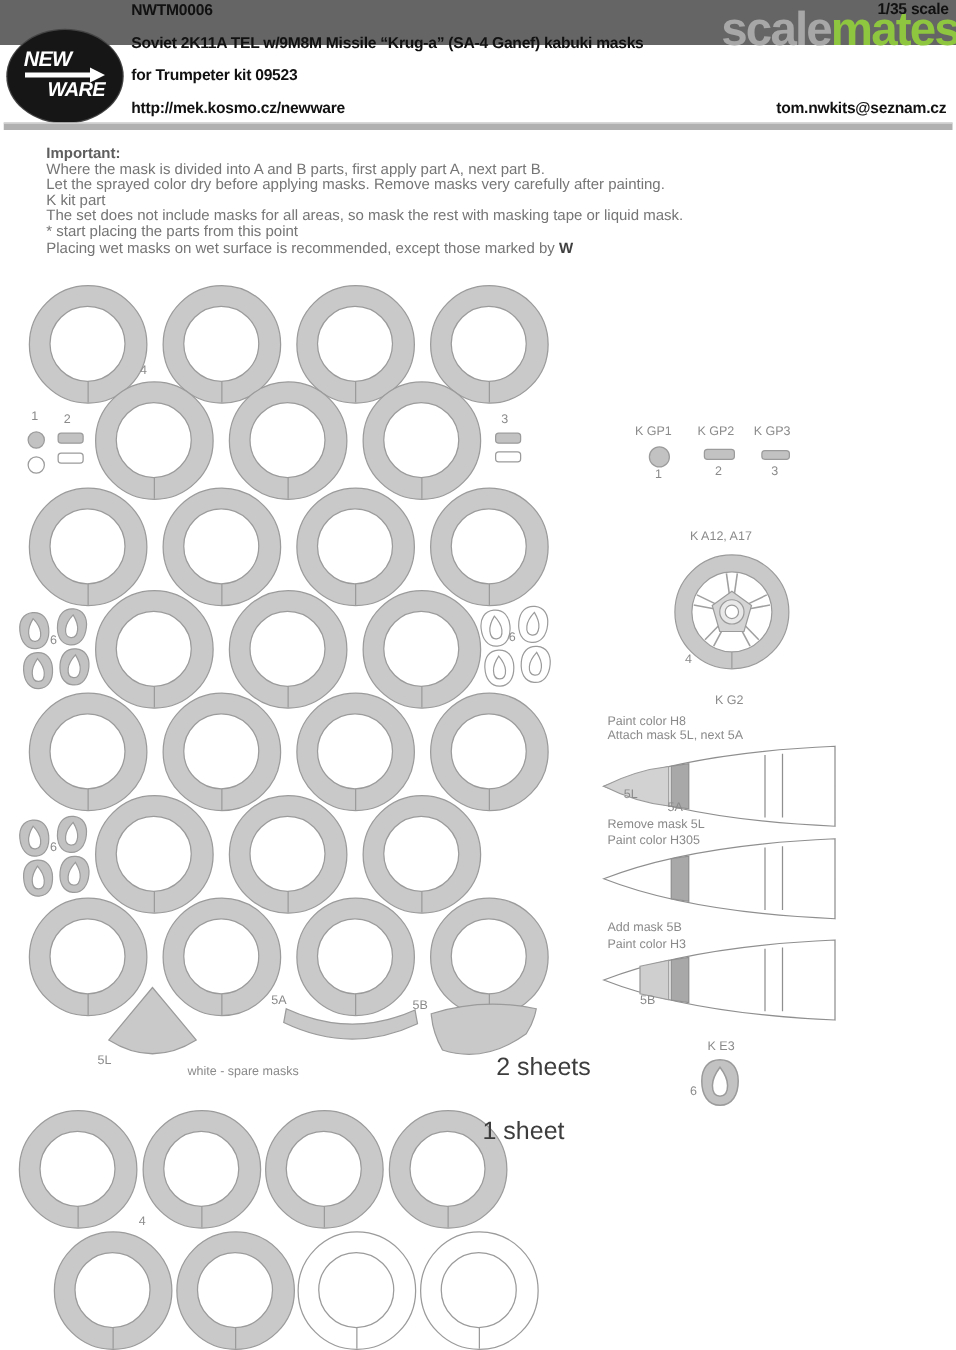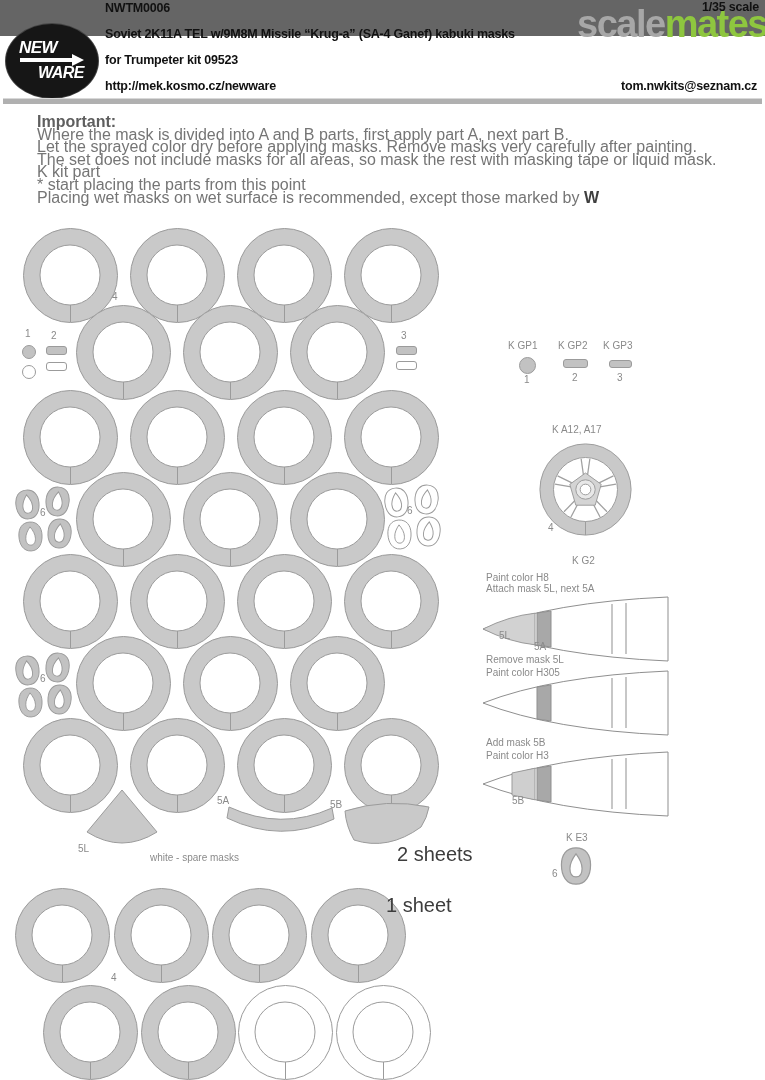--- a/index.html
+++ b/index.html
@@ -21,21 +21,21 @@
   .hdr-t3{left:105px;top:79px;}
   .hdr-scale{right:6px;top:0px;}
   .hdr-email{right:8px;top:79px;}
   .watermark{position:absolute;right:-2px;top:3px;font-weight:bold;font-size:38px;
         letter-spacing:-1.5px;white-space:nowrap;}
   .watermark .wm1{color:#a7a7a7;margin-top:40px;}
   .watermark .wm2{color:#8ec63f;}
   .divider{position:absolute;left:3px;top:98px;width:759px;height:5px;background:#b0b0b0;
         border-top:1px solid #d8d8d8;}
   
-  .important{position:absolute;left:37px;top:116px;font-size:16px;line-height:12.6px;color:#757575;}
+  .important{position:absolute;left:37px;top:116px;font-size:12px;line-height:12.6px;color:#757575;}
   .important .head{font-weight:bold;color:#5e5e5e;}
   .important b{color:#3f3f3f;}
   
   .ring{position:absolute;width:95px;height:95px;border-radius:50%;background:#c9c9c9;
         border:1px solid #9b9b9b;box-sizing:border-box;}
   .ring::before{content:"";position:absolute;left:50%;top:50%;transform:translate(-50%,-50%);
         width:61px;height:61px;border-radius:50%;background:#fff;border:1px solid #9b9b9b;box-sizing:border-box;}
   .ring::after{content:"";position:absolute;left:50%;bottom:0;width:1px;height:17px;background:#9b9b9b;}
   .ring.white{background:#fff;}
   .dot{position:absolute;width:14px;height:14px;border-radius:50%;background:#c2c2c2;border:1px solid #9b9b9b;box-sizing:border-box;}
@@ -65,22 +65,22 @@
   <div class="hl hdr-t3">http://mek.kosmo.cz/newware</div>
   <div class="hl hdr-scale">1/35 scale</div>
   <div class="watermark"><span class="wm1">scale</span><span class="wm2">mates</span></div>
   <div class="hl hdr-email">tom.nwkits@seznam.cz</div>
   <div class="divider"></div>
 
   <div class="important">
     <div class="head">Important:</div>
     <div>Where the mask is divided into A and B parts, first apply part A, next part B.</div>
     <div>Let the sprayed color dry before applying masks. Remove masks very carefully after painting.</div>
+    <div>K kit part</div>
     <div>The set does not include masks for all areas, so mask the rest with masking tape or liquid mask.</div>
-    <div>K kit part</div>
     <div>*  start placing the parts from this point</div>
     <div><span>Placing wet masks on wet surface is recommended, except those marked by </span><b>W</b></div>
   </div>
 
   <div id="shapes">
       <div class="ring" style="left:22.5px;top:227.5px;"></div>
       <div class="ring" style="left:129.5px;top:227.5px;"></div>
       <div class="ring" style="left:236.5px;top:227.5px;"></div>
       <div class="ring" style="left:343.5px;top:227.5px;"></div>
       <div class="ring" style="left:75.5px;top:304.5px;"></div>

